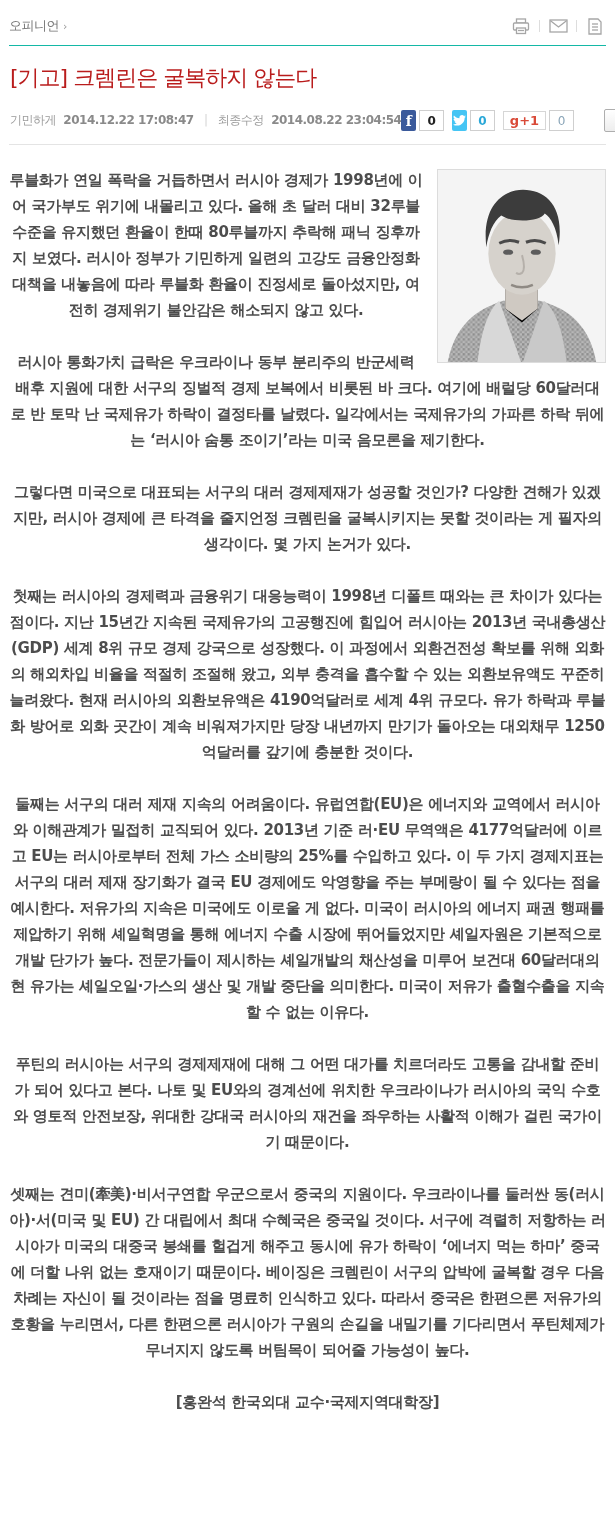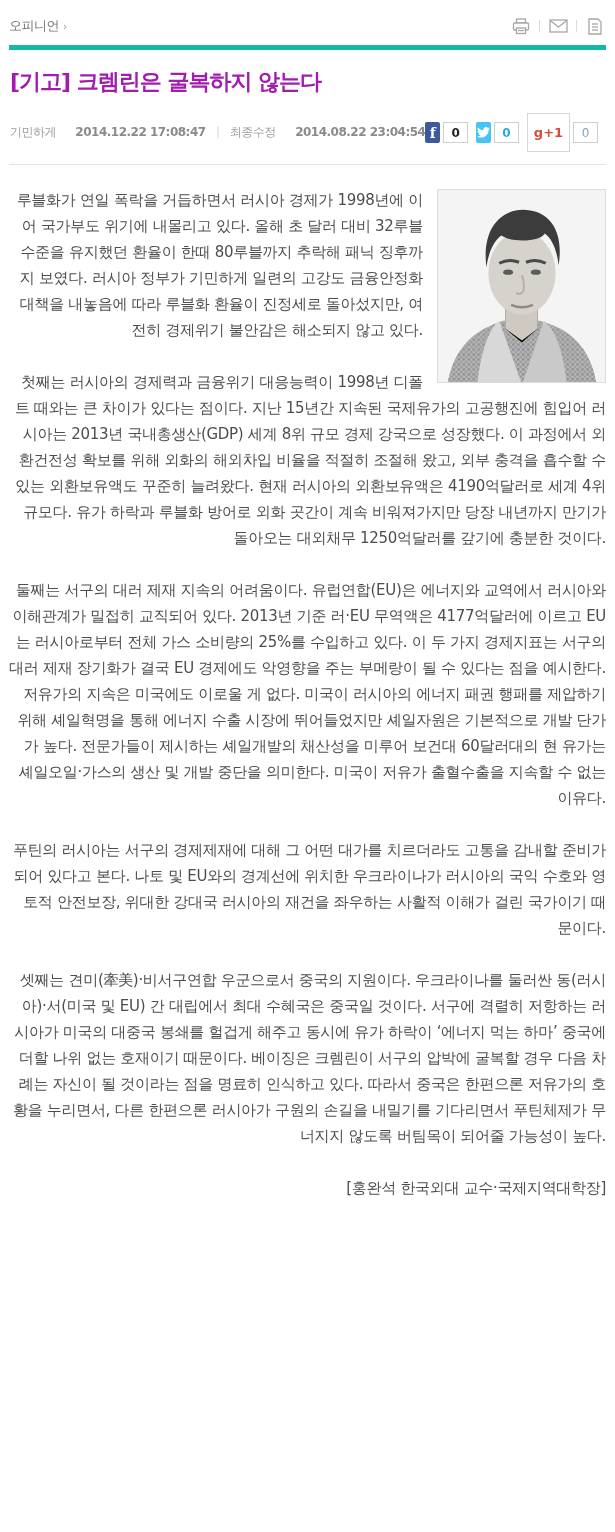--- a/index.html
+++ b/index.html
@@ -12,55 +12,55 @@
     position: relative;
   }
   .page { padding: 0 9px; }
 
   
   .topbar {
     display: flex;
     align-items: center;
     justify-content: space-between;
     padding: 16px 0 9px 0;
-    border-bottom: 5px solid #14b8a6;
+    border-bottom: 1px solid #14b8a6;
     gap: 26px;
   }
   .breadcrumb {
     font-size: 13px;
     color: #737373;
     cursor: pointer;
     letter-spacing: -0.5px;
   }
   .breadcrumb .arrow { color: #9a9a9a; font-size: 11px; margin-left: 4px; }
   .toolbar { display: flex; align-items: center; }
   .tool-icon {
     width: 22px; height: 20px;
     display: inline-flex; align-items: center; justify-content: center;
     cursor: pointer;
   }
   .tool-sep { width: 1px; height: 12px; background: #ddd; margin: 0 7px; }
 
   
   .article-title {
     font-size: 22px;
-    font-weight: bold;
-    color: #a21caf;
+    font-weight: normal;
+    color: #b91c1c;
     letter-spacing: -1px;
     padding: 17px 1px 14px 1px;
   }
   .meta-row {
     display: flex;
     align-items: center;
     justify-content: space-between;
     padding: 2px 1px 12px 1px;
     border-bottom: 1px solid #e4e4e4;
   }
   .meta { font-size: 12px; color: #9b9b9b; letter-spacing: -0.5px; white-space: nowrap; }
-  .meta .val { color: #8a8a8a; font-weight: bold; margin-left: 16px; }
+  .meta .val { color: #8a8a8a; font-weight: bold; margin-left: 4px; }
   .meta .sep { color: #d5d5d5; margin: 0 7px; }
 
   
   .share { display: flex; align-items: center; }
   .sns-icon {
     width: 21px; height: 21px; border-radius: 2px;
     display: inline-flex; align-items: center; justify-content: center;
     color: #fff; font-weight: bold; font-size: 14px; cursor: pointer;
   }
   .sns-icon.fb { background: #3b5a9b; font-family: "DejaVu Serif", serif; }
@@ -68,21 +68,21 @@
   .count-box {
     min-width: 25px; height: 21px; padding: 0 4px;
     border: 1px solid #cfcfcf; background: #fff;
     display: inline-flex; align-items: center; justify-content: center;
     font-size: 12px; font-weight: bold; margin: 0 8px 0 3px; cursor: pointer;
   }
   .count-box.fbc { color: #222; }
   .count-box.twc { color: #2aa8d8; }
   .count-box.gpc { color: #8aa5b8; font-weight: normal; }
   .gplus-box {
-    height: 39px; padding: 0 6px;
+    height: 19px; padding: 0 6px;
     border: 1px solid #d6d6d6; background: #fff;
     display: inline-flex; align-items: center; justify-content: center;
     color: #d94a38; font-size: 13px; font-weight: bold; cursor: pointer;
   }
   .send-btn {
     margin-left: 22px;
     height: 23px; padding: 0 13px;
     border: 1px solid #aeaeae; border-radius: 2px;
     background: linear-gradient(#ffffff, #ededed);
     font-size: 12px; color: #4a4a4a; letter-spacing: -0.5px;
@@ -90,21 +90,21 @@
   }
 
   
   .article-body {
     padding-top: 22px;
     font-size: 15px;
     line-height: 26px;
     color: #4d4d4d;
     letter-spacing: -0.3px;
   }
-  .article-body p { margin-bottom: 26px; text-align: right; }
+  .article-body p { margin-bottom: 26px; text-align: center; font-weight: bold; }
   .article-body p.tight { margin-bottom: 0; }
   .author-photo {
     float: right;
     width: 169px; height: 194px;
     border: 1px solid #dcdcdc;
     background: #fdfdfd;
     margin: 2px 0 12px 14px;
   }
   .author-photo svg { display: block; width: 100%; height: 100%; }
 
@@ -201,20 +201,22 @@
 
         <ellipse cx="71" cy="83" rx="5" ry="2.6" fill="#5c5c5c"></ellipse>
         <ellipse cx="99" cy="83" rx="5" ry="2.6" fill="#5c5c5c"></ellipse>
 
         <path d="M85 86 q4 14 0 18 q-3 2 -6 0" stroke="#b5b0aa" stroke-width="2" fill="none"></path>
         <path d="M74 116 q11 5 22 0" stroke="#8f8a84" stroke-width="2.5" fill="none"></path>
       </svg>
     </figure>
 
     <p>루블화가 연일 폭락을 거듭하면서 러시아 경제가 1998년에 이어 국가부도 위기에 내몰리고 있다. 올해 초 달러 대비 32루블 수준을 유지했던 환율이 한때 80루블까지 추락해 패닉 징후까지 보였다. 러시아 정부가 기민하게 일련의 고강도 금융안정화 대책을 내놓음에 따라 루블화 환율이 진정세로 돌아섰지만, 여전히 경제위기 불안감은 해소되지 않고 있다.</p>
+    <p>러시아 통화가치 급락은 우크라이나 동부 분리주의 반군세력 배후 지원에 대한 서구의 징벌적 경제 보복에서 비롯된 바 크다. 여기에 배럴당 60달러대로 반 토막 난 국제유가 하락이 결정타를 날렸다. 일각에서는 국제유가의 가파른 하락 뒤에는 ‘러시아 숨통 조이기’라는 미국 음모론을 제기한다.</p>
+    <p>그렇다면 미국으로 대표되는 서구의 대러 경제제재가 성공할 것인가? 다양한 견해가 있겠지만, 러시아 경제에 큰 타격을 줄지언정 크렘린을 굴복시키지는 못할 것이라는 게 필자의 생각이다. 몇 가지 논거가 있다.</p>
     <p>첫째는 러시아의 경제력과 금융위기 대응능력이 1998년 디폴트 때와는 큰 차이가 있다는 점이다. 지난 15년간 지속된 국제유가의 고공행진에 힘입어 러시아는 2013년 국내총생산(GDP) 세계 8위 규모 경제 강국으로 성장했다. 이 과정에서 외환건전성 확보를 위해 외화의 해외차입 비율을 적절히 조절해 왔고, 외부 충격을 흡수할 수 있는 외환보유액도 꾸준히 늘려왔다. 현재 러시아의 외환보유액은 4190억달러로 세계 4위 규모다. 유가 하락과 루블화 방어로 외화 곳간이 계속 비워져가지만 당장 내년까지 만기가 돌아오는 대외채무 1250억달러를 갚기에 충분한 것이다.</p>
     <p>둘째는 서구의 대러 제재 지속의 어려움이다. 유럽연합(EU)은 에너지와 교역에서 러시아와 이해관계가 밀접히 교직되어 있다. 2013년 기준 러·EU 무역액은 4177억달러에 이르고 EU는 러시아로부터 전체 가스 소비량의 25%를 수입하고 있다. 이 두 가지 경제지표는 서구의 대러 제재 장기화가 결국 EU 경제에도 악영향을 주는 부메랑이 될 수 있다는 점을 예시한다. 저유가의 지속은 미국에도 이로울 게 없다. 미국이 러시아의 에너지 패권 행패를 제압하기 위해 셰일혁명을 통해 에너지 수출 시장에 뛰어들었지만 셰일자원은 기본적으로 개발 단가가 높다. 전문가들이 제시하는 셰일개발의 채산성을 미루어 보건대 60달러대의 현 유가는 셰일오일·가스의 생산 및 개발 중단을 의미한다. 미국이 저유가 출혈수출을 지속할 수 없는 이유다.</p>
     <p>푸틴의 러시아는 서구의 경제제재에 대해 그 어떤 대가를 치르더라도 고통을 감내할 준비가 되어 있다고 본다. 나토 및 EU와의 경계선에 위치한 우크라이나가 러시아의 국익 수호와 영토적 안전보장, 위대한 강대국 러시아의 재건을 좌우하는 사활적 이해가 걸린 국가이기 때문이다.</p>
     <p>셋째는 견미(牽美)·비서구연합 우군으로서 중국의 지원이다. 우크라이나를 둘러싼 동(러시아)·서(미국 및 EU) 간 대립에서 최대 수혜국은 중국일 것이다. 서구에 격렬히 저항하는 러시아가 미국의 대중국 봉쇄를 헐겁게 해주고 동시에 유가 하락이 ‘에너지 먹는 하마’ 중국에 더할 나위 없는 호재이기 때문이다. 베이징은 크렘린이 서구의 압박에 굴복할 경우 다음 차례는 자신이 될 것이라는 점을 명료히 인식하고 있다. 따라서 중국은 한편으론 저유가의 호황을 누리면서, 다른 한편으론 러시아가 구원의 손길을 내밀기를 기다리면서 푸틴체제가 무너지지 않도록 버팀목이 되어줄 가능성이 높다.</p>
 
     <p class="byline tight">[홍완석 한국외대 교수·국제지역대학장]</p>
 
   </div>
 
 </div>

